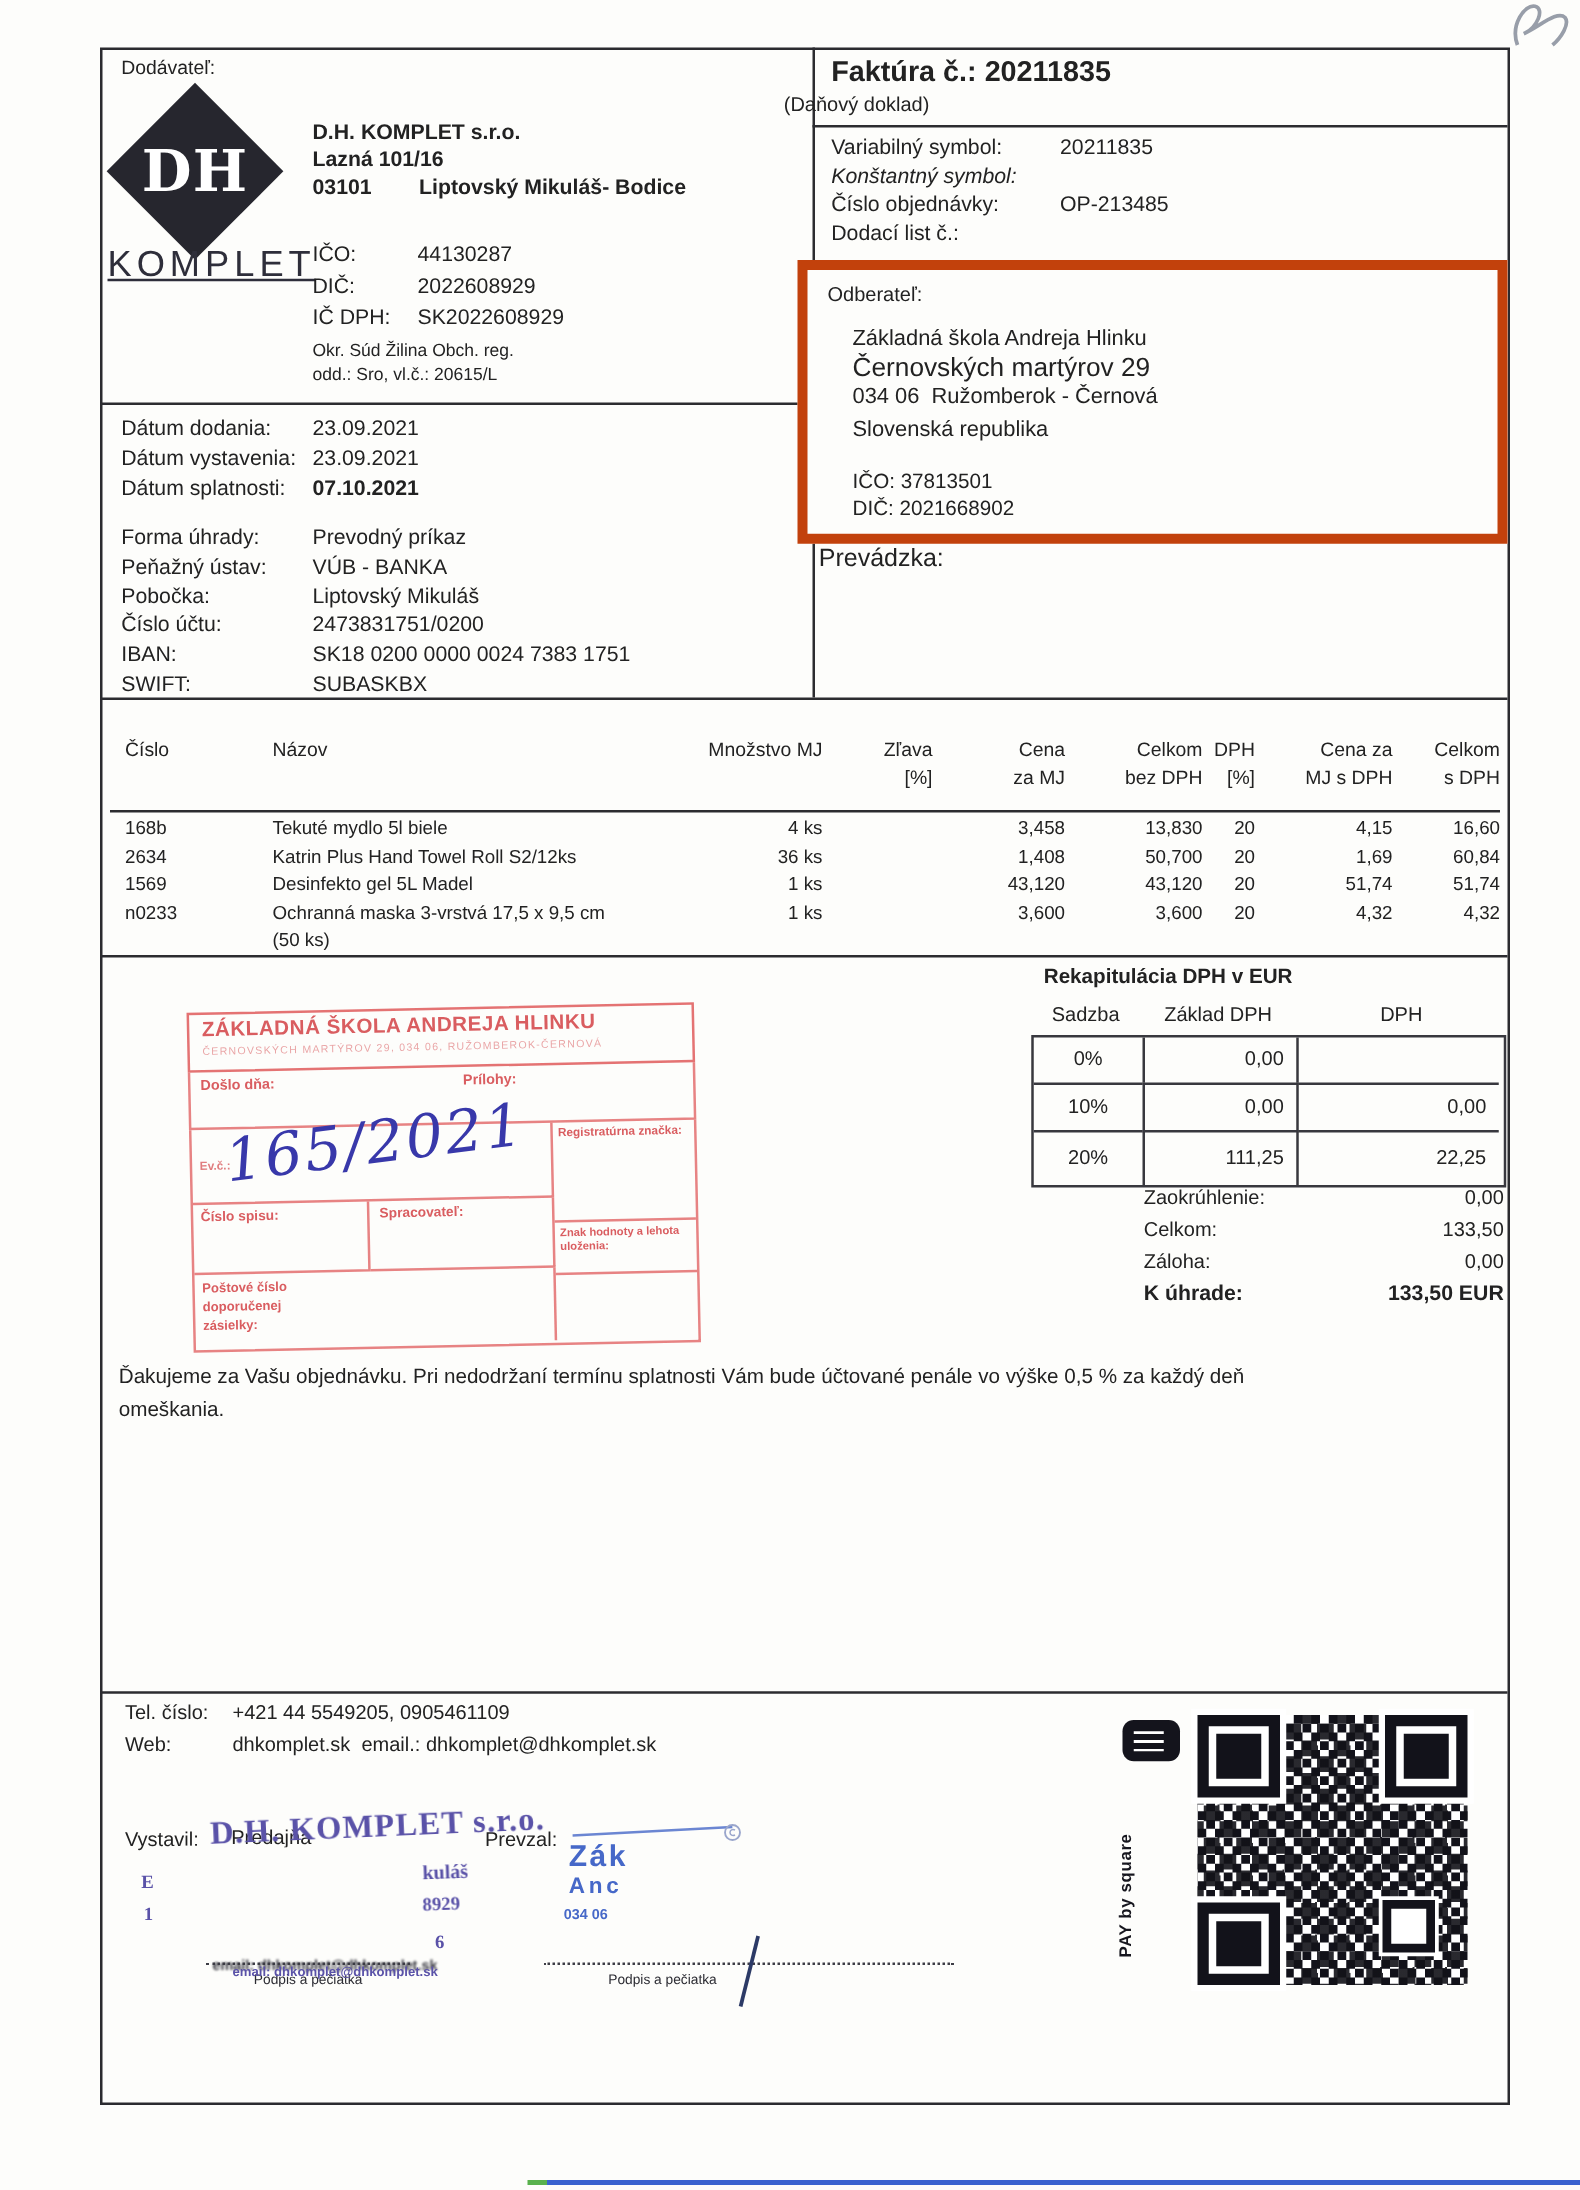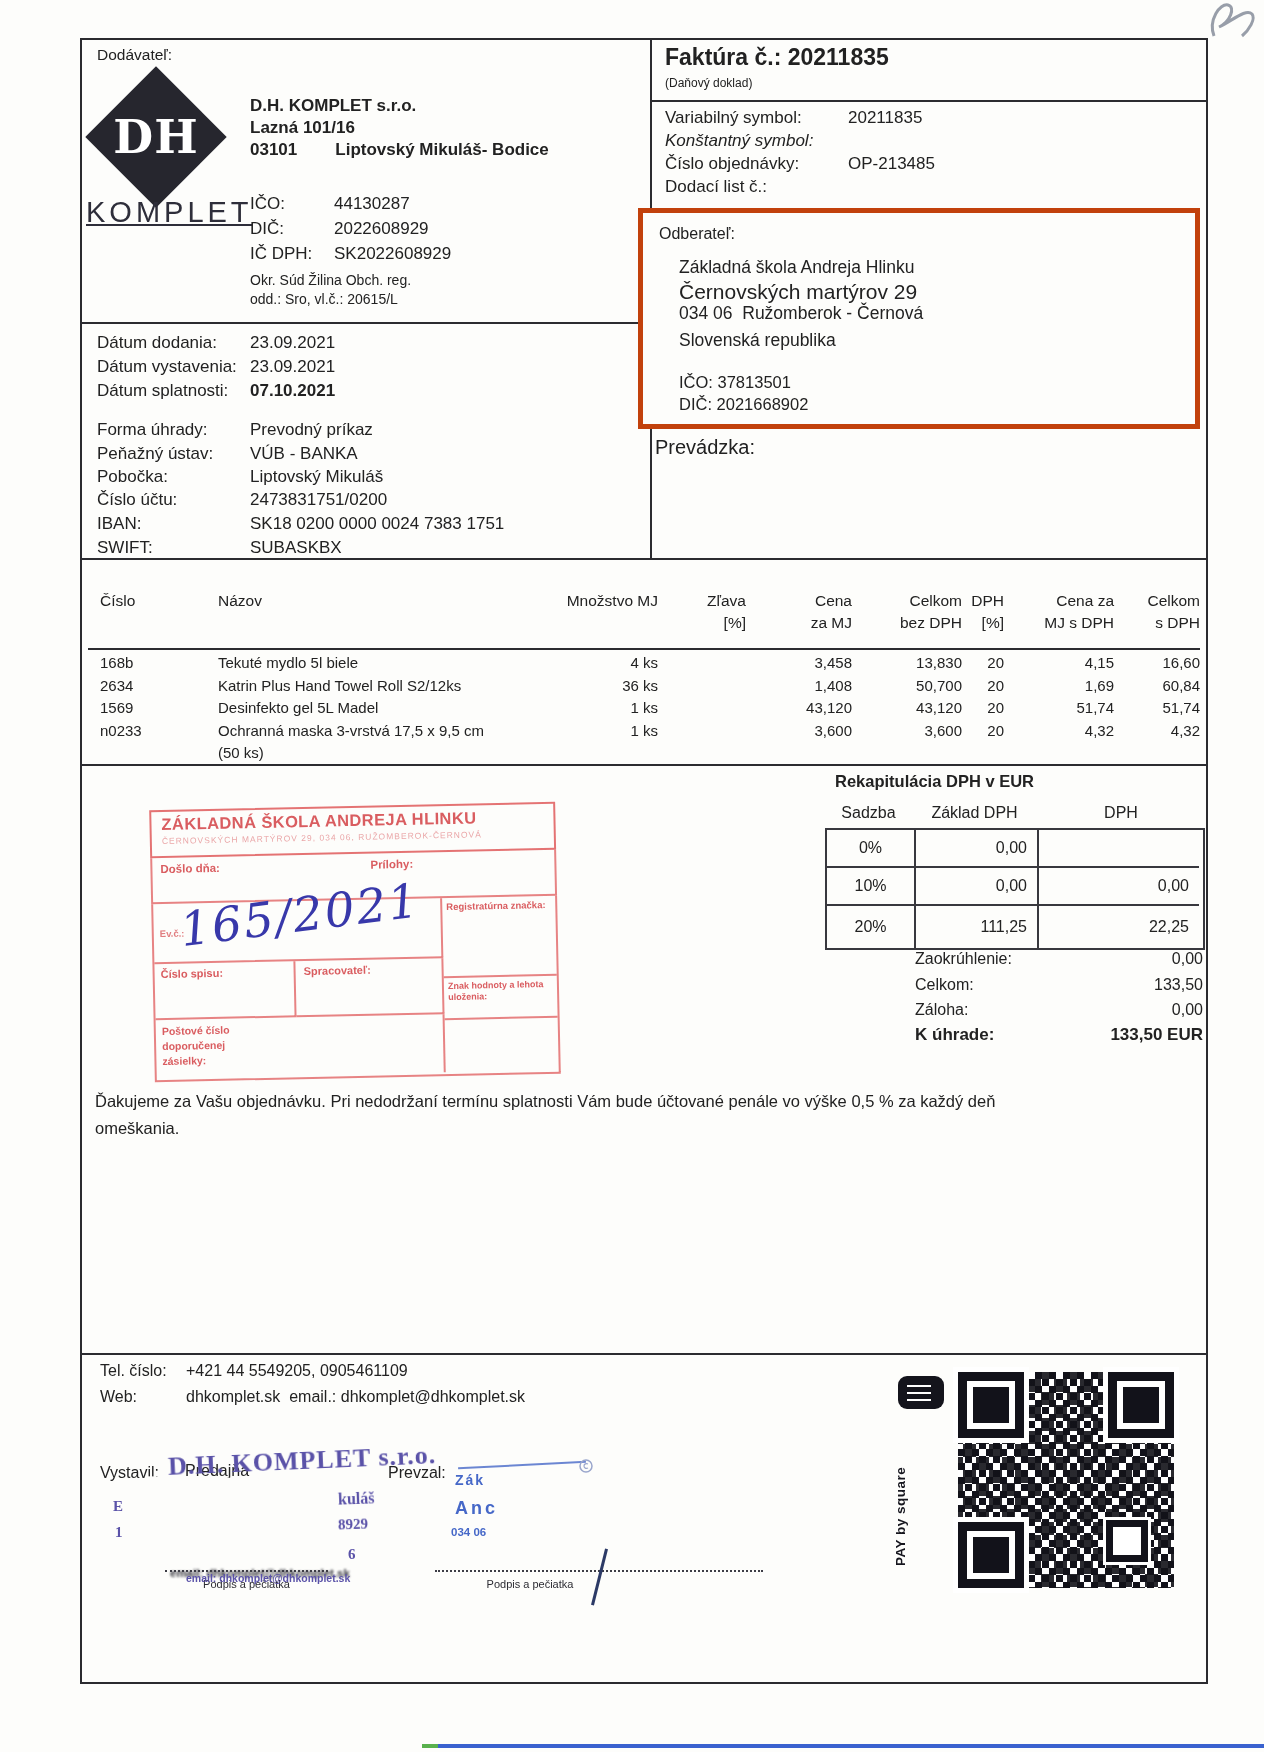--- a/index.html
+++ b/index.html
@@ -13,21 +13,21 @@
   .frame{position:absolute;left:80px;top:38px;width:1124px;height:1642px;border:2px solid #2b2b2f;}
   
   .diamond{position:absolute;left:106px;top:87px;width:100px;height:100px;background:#26262e;transform:rotate(45deg);}
   .dh{position:absolute;left:106px;top:87px;width:100px;height:100px;display:flex;align-items:center;justify-content:center;
       color:#fff;font-family:"DejaVu Serif",serif;font-size:46px;font-weight:700;letter-spacing:1px;}
   .komplet{position:absolute;left:86px;top:196px;font-size:29px;letter-spacing:4px;color:#2e2e3a;text-decoration:underline;}
   
   .lvrow{position:absolute;font-size:17px;white-space:nowrap;}
   .lvrow .l{display:inline-block;}
   
-  .custbox{position:absolute;left:638px;top:208px;width:552px;height:211px;border:5px solid #c2410c;background:#fdfdfb;}
+  .custbox{position:absolute;left:638px;top:208px;width:552px;height:211px;border:8px solid #c2410c;background:#fdfdfb;}
   
   .items-head{position:absolute;left:88px;top:590px;width:1112px;display:grid;
       grid-template-columns:110px 330px 130px 88px 106px 110px 42px 110px 86px;font-size:15.5px;}
   .ith-cell{display:flex;flex-direction:column;align-items:flex-end;line-height:22px;min-height:44px;}
   .ith-cell.left{align-items:flex-start;}
   .items-rows{position:absolute;left:88px;top:652px;width:1112px;font-size:15px;}
   .itr{display:grid;grid-template-columns:110px 330px 130px 88px 106px 110px 42px 110px 86px;line-height:22.5px;}
   .itr .c{text-align:right;}
   .itr .c0{padding-left:12px;text-align:left;}
   .itr .c1{padding-left:20px;text-align:left;line-height:22.5px;}
@@ -116,21 +116,21 @@
   <div class="lvrow" style="left:250px;top:219px;">
     <span class="l" style="width:84px;">DIČ:</span><span>2022608929</span>
   </div>
   <div class="lvrow" style="left:250px;top:244px;">
     <span class="l" style="width:84px;">IČ DPH:</span><span>SK2022608929</span>
   </div>
   <div class="abs" style="left:250px;top:272px;font-size:14px;">Okr. Súd Žilina Obch. reg.</div>
   <div class="abs" style="left:250px;top:291px;font-size:14px;">odd.: Sro, vl.č.: 20615/L</div>
 
   <div class="abs" style="left:665px;top:44px;font-size:23px;font-weight:700;">Faktúra č.: 20211835</div>
-  <div class="abs" style="left:665px;top:76px;font-size:12px;">(Daňový doklad)</div>
+  <div class="abs" style="left:627px;top:76px;font-size:16px;">(Daňový doklad)</div>
 
   <div class="lvrow" style="left:665px;top:108px;">
     <span class="l" style="width:183px;">Variabilný symbol:</span><span>20211835</span>
   </div>
   <div class="lvrow" style="left:665px;top:131px;font-style:italic;">
     <span class="l" style="width:183px;">Konštantný symbol:</span><span></span>
   </div>
   <div class="lvrow" style="left:665px;top:154px;">
     <span class="l" style="width:183px;">Číslo objednávky:</span><span>OP-213485</span>
   </div>
@@ -350,21 +350,21 @@
   <div class="whitebox"></div>
   <div class="pstamp-text" style="left:113px;top:1498px;font-size:15px;z-index:4;">E</div>
   <div class="pstamp-text" style="left:115px;top:1524px;font-size:15px;z-index:4;">1</div>
   <div class="pstamp-text" style="left:338px;top:1490px;font-size:16px;transform:rotate(-2deg);z-index:4;">kuláš</div>
   <div class="pstamp-text" style="left:338px;top:1516px;font-size:15px;transform:rotate(-2deg);z-index:4;">8929</div>
   <div class="pstamp-text" style="left:348px;top:1546px;font-size:15px;z-index:4;">6</div>
   <div class="abs" style="left:170px;top:1567px;font-size:11.5px;color:#3a3a42;filter:blur(.8px);z-index:4;font-weight:700;">email: dhkomplet@dhkomplet.sk</div>
   <div class="pstamp-text" style="left:186px;top:1572px;font-size:10.5px;z-index:4;font-family:'Liberation Sans',sans-serif;">email: dhkomplet@dhkomplet.sk</div>
 
   <div class="abs" style="left:458px;top:1464px;width:128px;height:2px;background:#4668c8;opacity:.8;transform:rotate(-3deg);"></div>
-  <div class="bstamp" style="left:455px;top:1472px;font-size:14px;letter-spacing:2px;">Zák</div>
+  <div class="bstamp" style="left:455px;top:1472px;font-size:24px;letter-spacing:2px;">Zák</div>
   <div class="bstamp" style="left:455px;top:1498px;font-size:18px;letter-spacing:3px;">Anc</div>
   <div class="bstamp" style="left:451px;top:1526px;font-size:11.5px;">034 06</div>
   <svg class="abs" style="left:578px;top:1458px;" width="16" height="16" viewBox="0 0 16 16">
     <circle cx="8" cy="8" r="6" fill="none" stroke="#9aa6cc" stroke-width="1.5"></circle>
       <path d="M10,6 C8,5 6,6 6,8 C6,10 8,11 10,10" fill="none" stroke="#9aa6cc" stroke-width="1.2"></path>
   </svg>
 
   <div class="dotted" style="left:165px;top:1570px;width:163px;"></div>
   <div class="sigcap" style="left:165px;top:1578px;width:163px;">Podpis a pečiatka</div>
   <div class="dotted" style="left:435px;top:1570px;width:328px;"></div>

